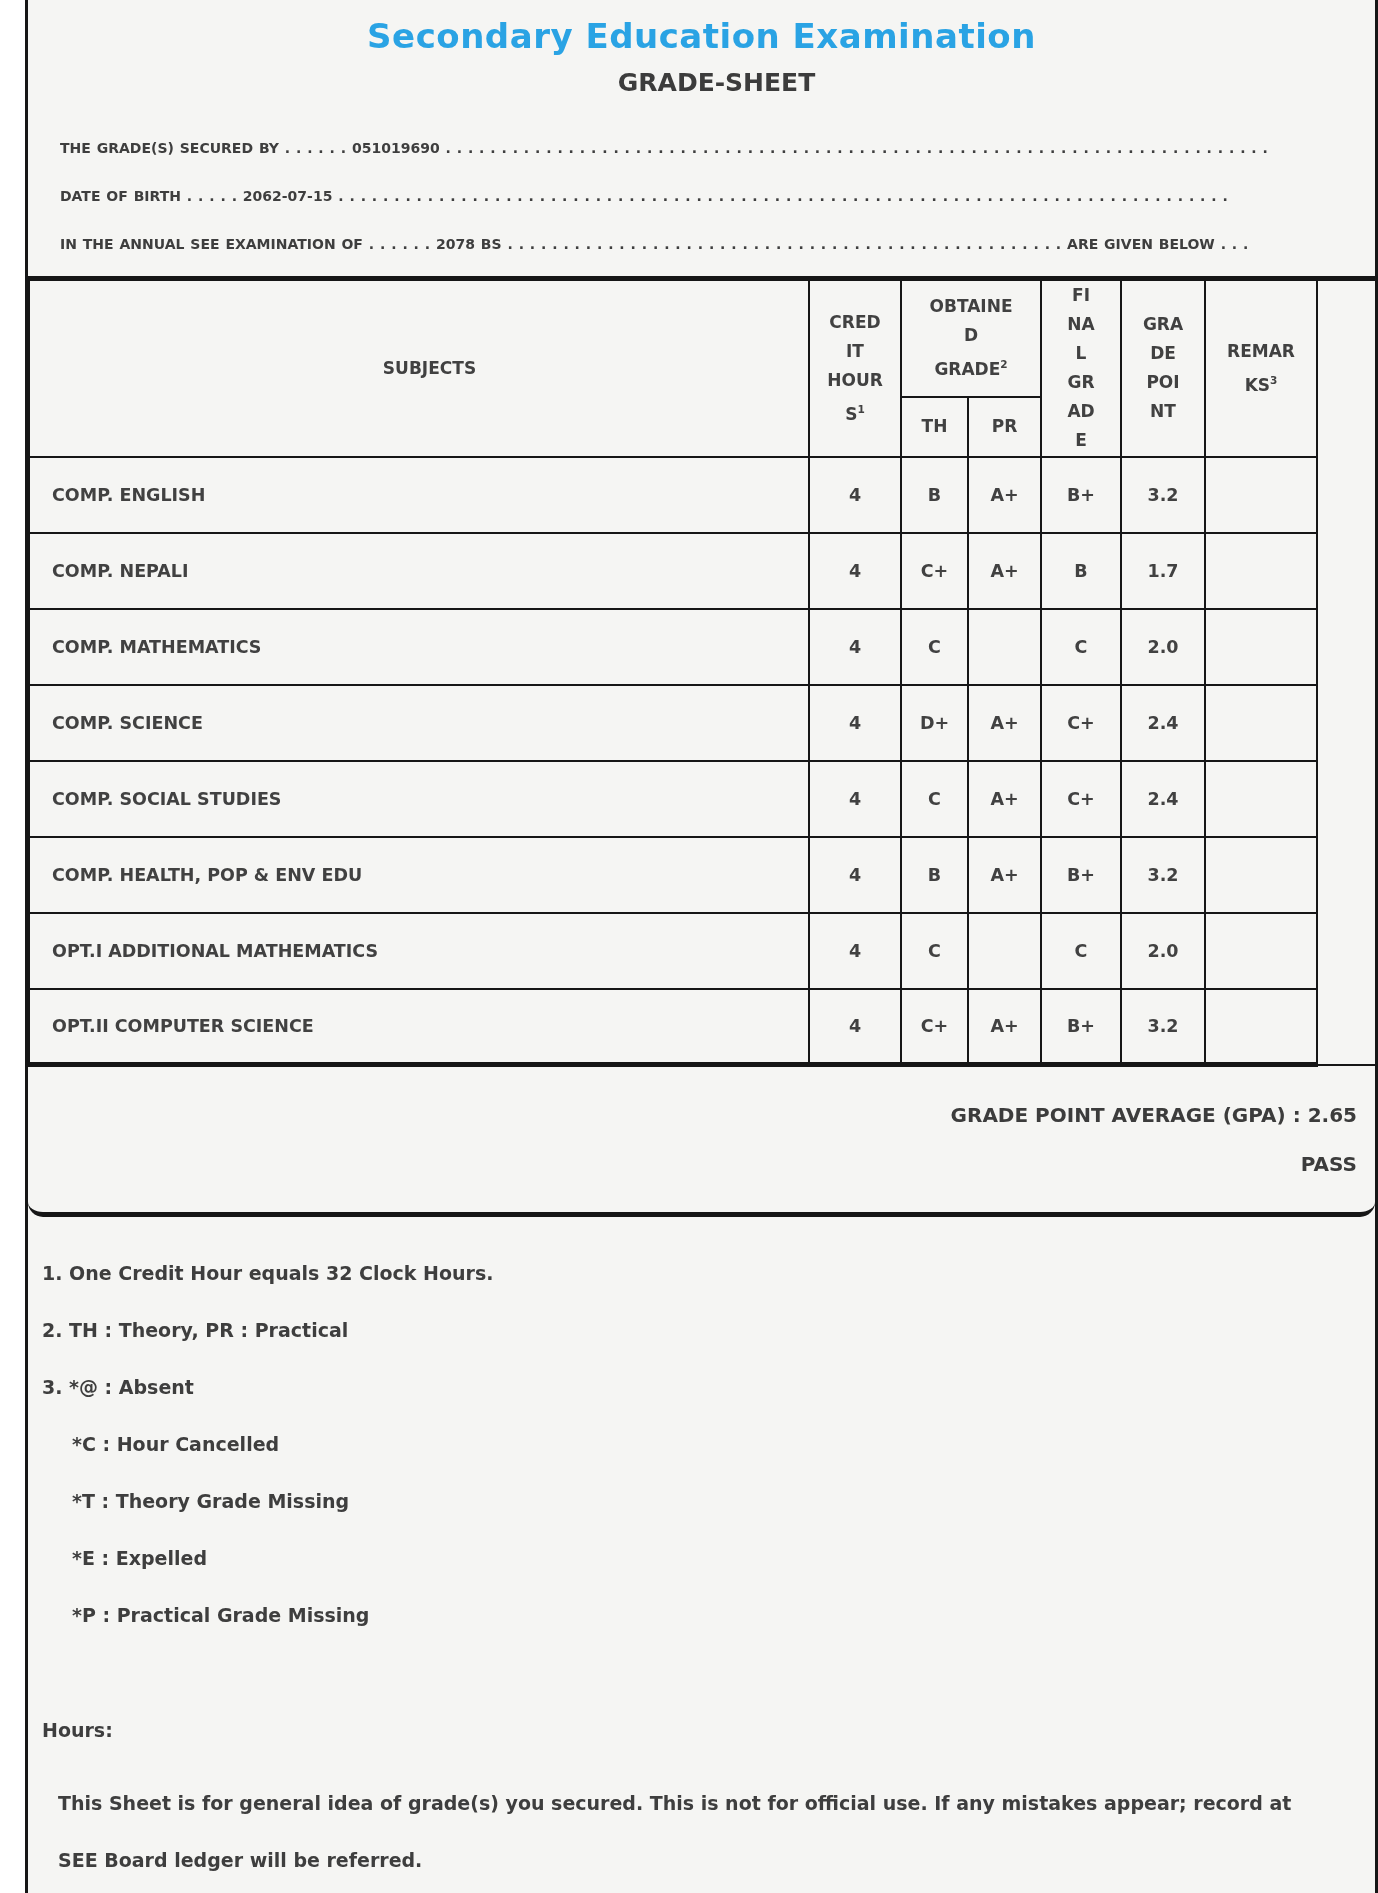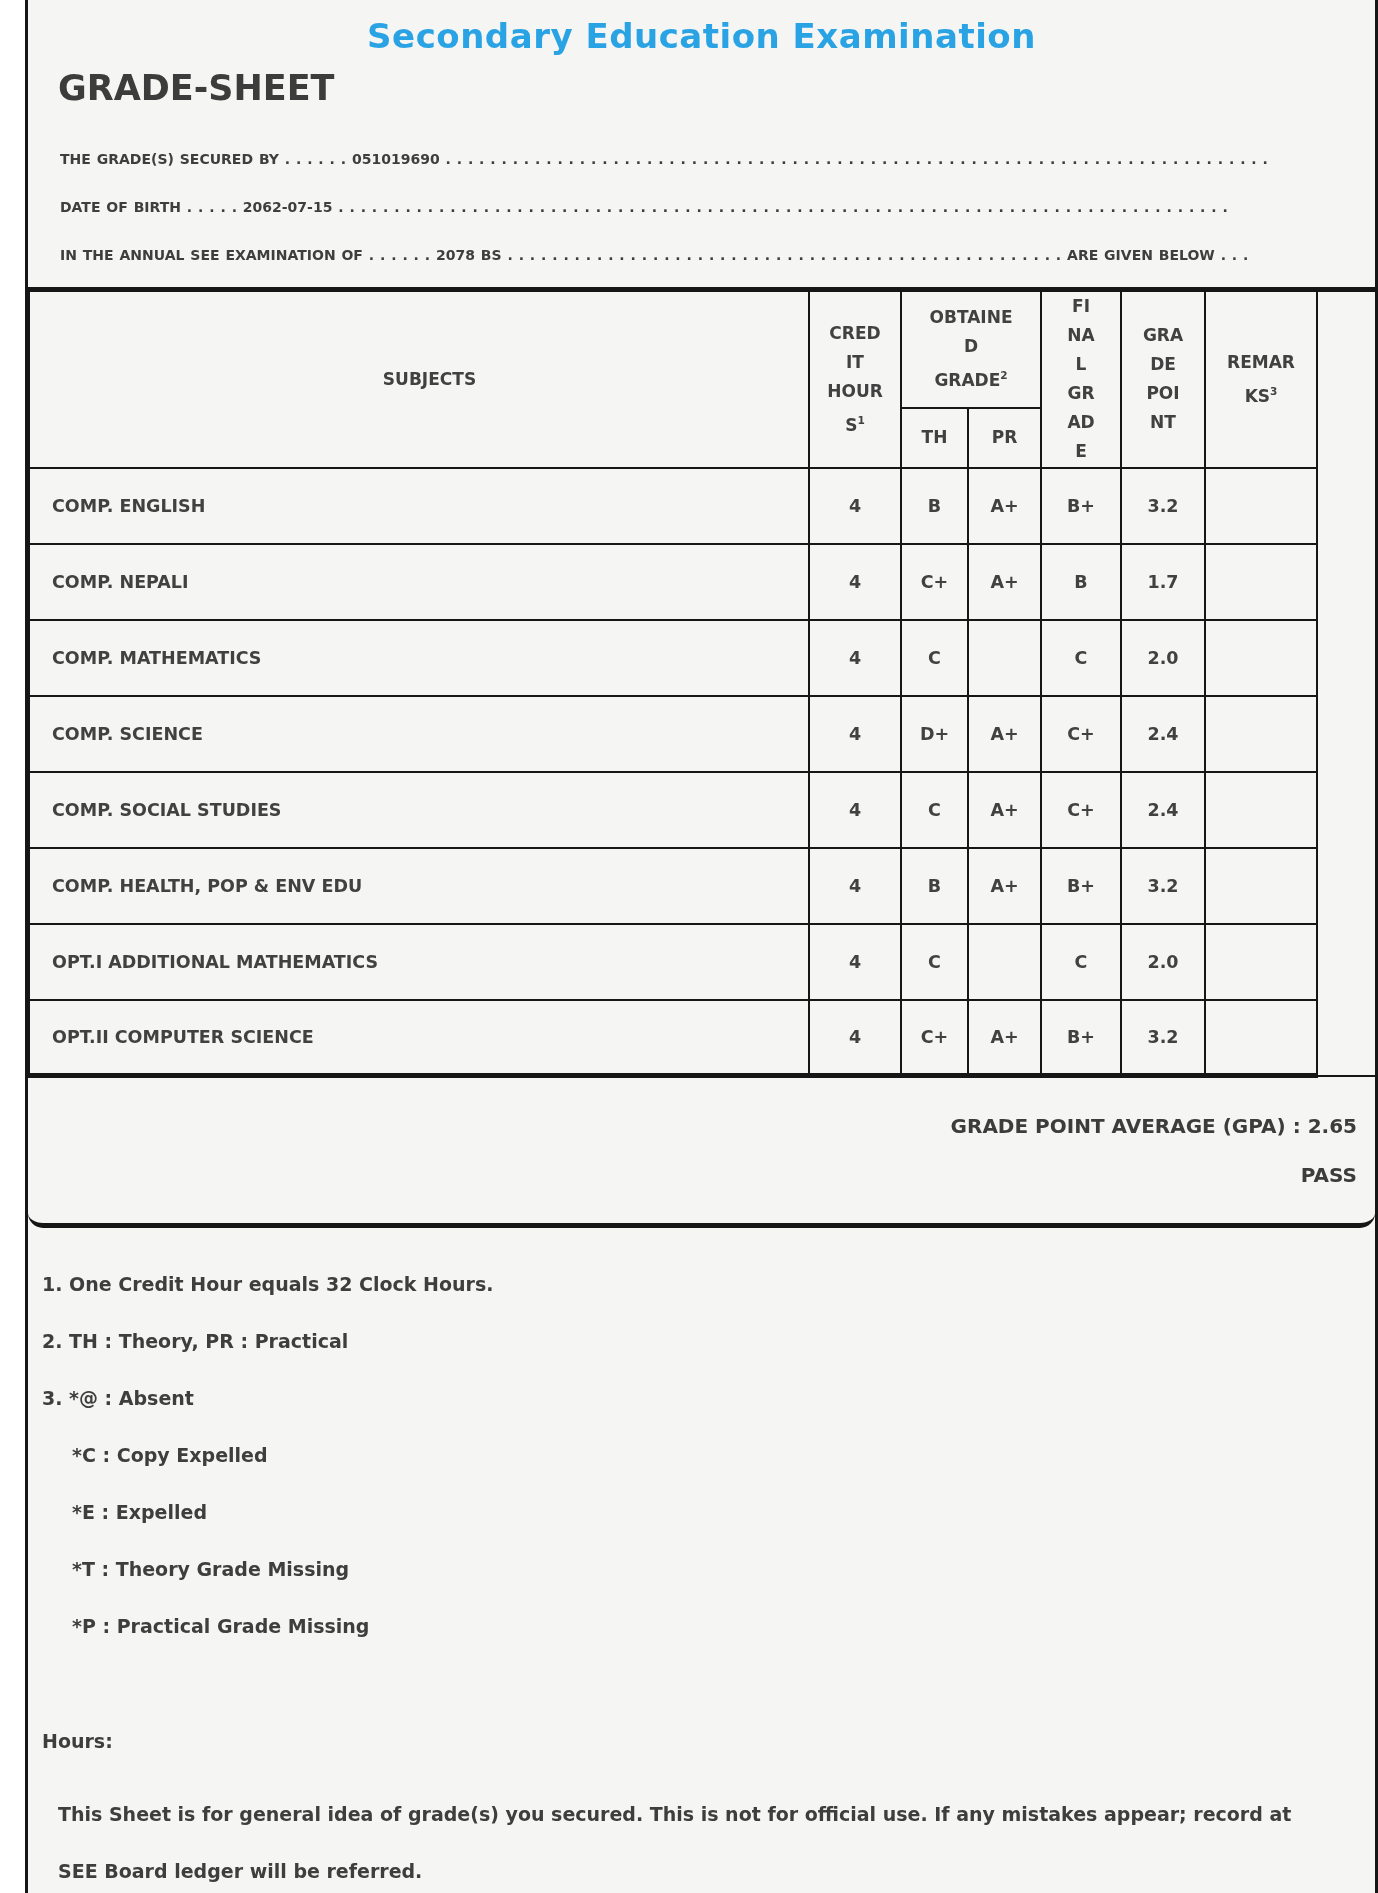--- a/index.html
+++ b/index.html
@@ -22,23 +22,23 @@
     min-height:1854px;
   }
   .title{
     text-align:center;
     color:var(--blue);
     font-size:34px;
     font-weight:700;
     letter-spacing:0.5px;
   }
   .subtitle{
-    text-align:left;
+    text-align:center;
     color:#3c3c3c;
-    font-size:35px;
+    font-size:25px;
     font-weight:700;
     margin-top:12px;
     margin-left:30px;
   }
   .intro{
     margin:13px 8px 0 8px;
     padding:0;
     font-size:14px;
     font-weight:700;
     line-height:35px;
@@ -244,22 +244,22 @@
   <div class="gpa-box">
     <div class="gpa-line"><span>GRADE POINT AVERAGE (GPA) :</span> <span>2.65</span></div>
     <div class="result">PASS</div>
   </div>
 
   <div class="foot">
     <div id="footnotes">
         <div class="fn">1. One Credit Hour equals 32 Clock Hours.</div>
         <div class="fn">2. TH : Theory, PR : Practical</div>
         <div class="fn">3. *@ : Absent</div>
-        <div class="fn indent">*C : Copy Expelled</div>
+        <div class="fn indent">*C : Hour Cancelled</div>
+        <div class="fn indent">*T : Theory Grade Missing</div>
         <div class="fn indent">*E : Expelled</div>
-        <div class="fn indent">*T : Theory Grade Missing</div>
         <div class="fn indent">*P : Practical Grade Missing</div>
       </div>
     <div class="note-label">Hours:</div>
     <p class="note-text">This Sheet is for general idea of grade(s) you secured. This is not for official use. If any mistakes appear; record at SEE Board ledger will be referred.</p>
   </div>
 
 </div>
 
 </body></html>

